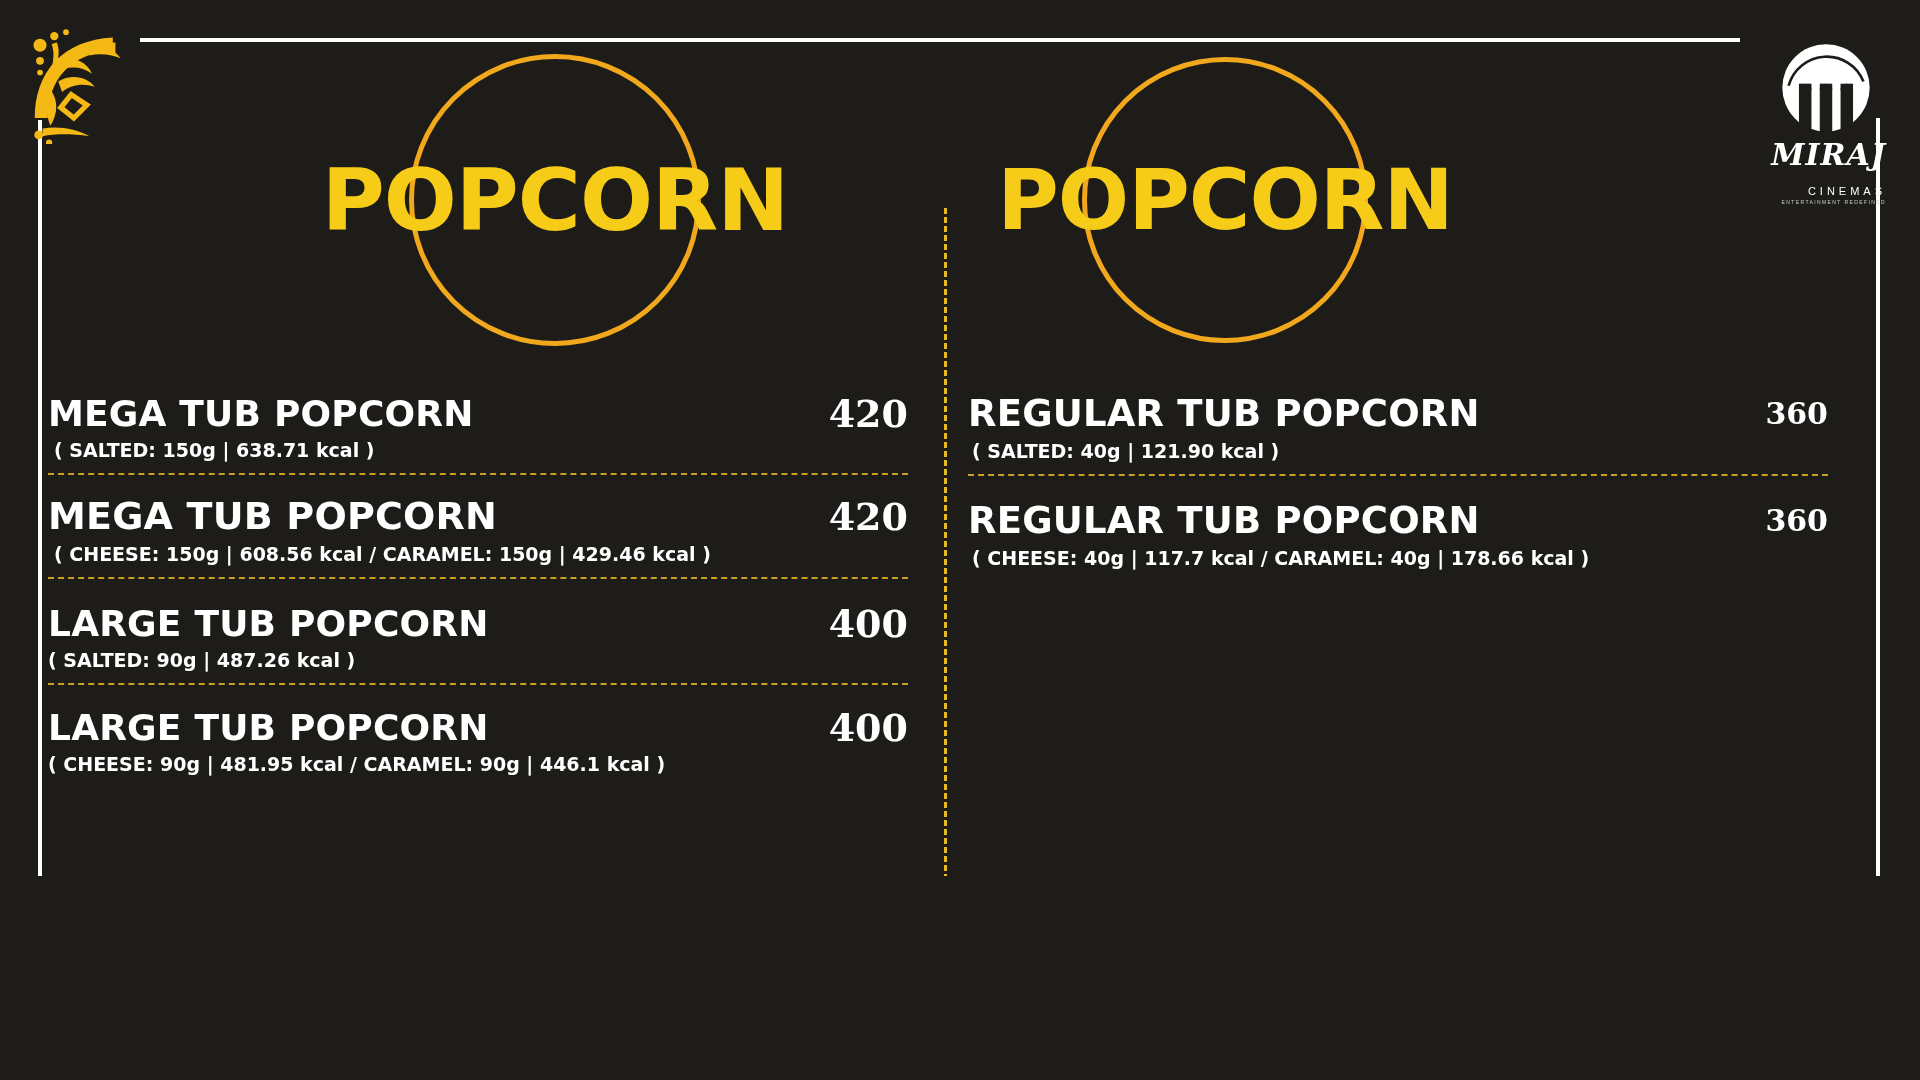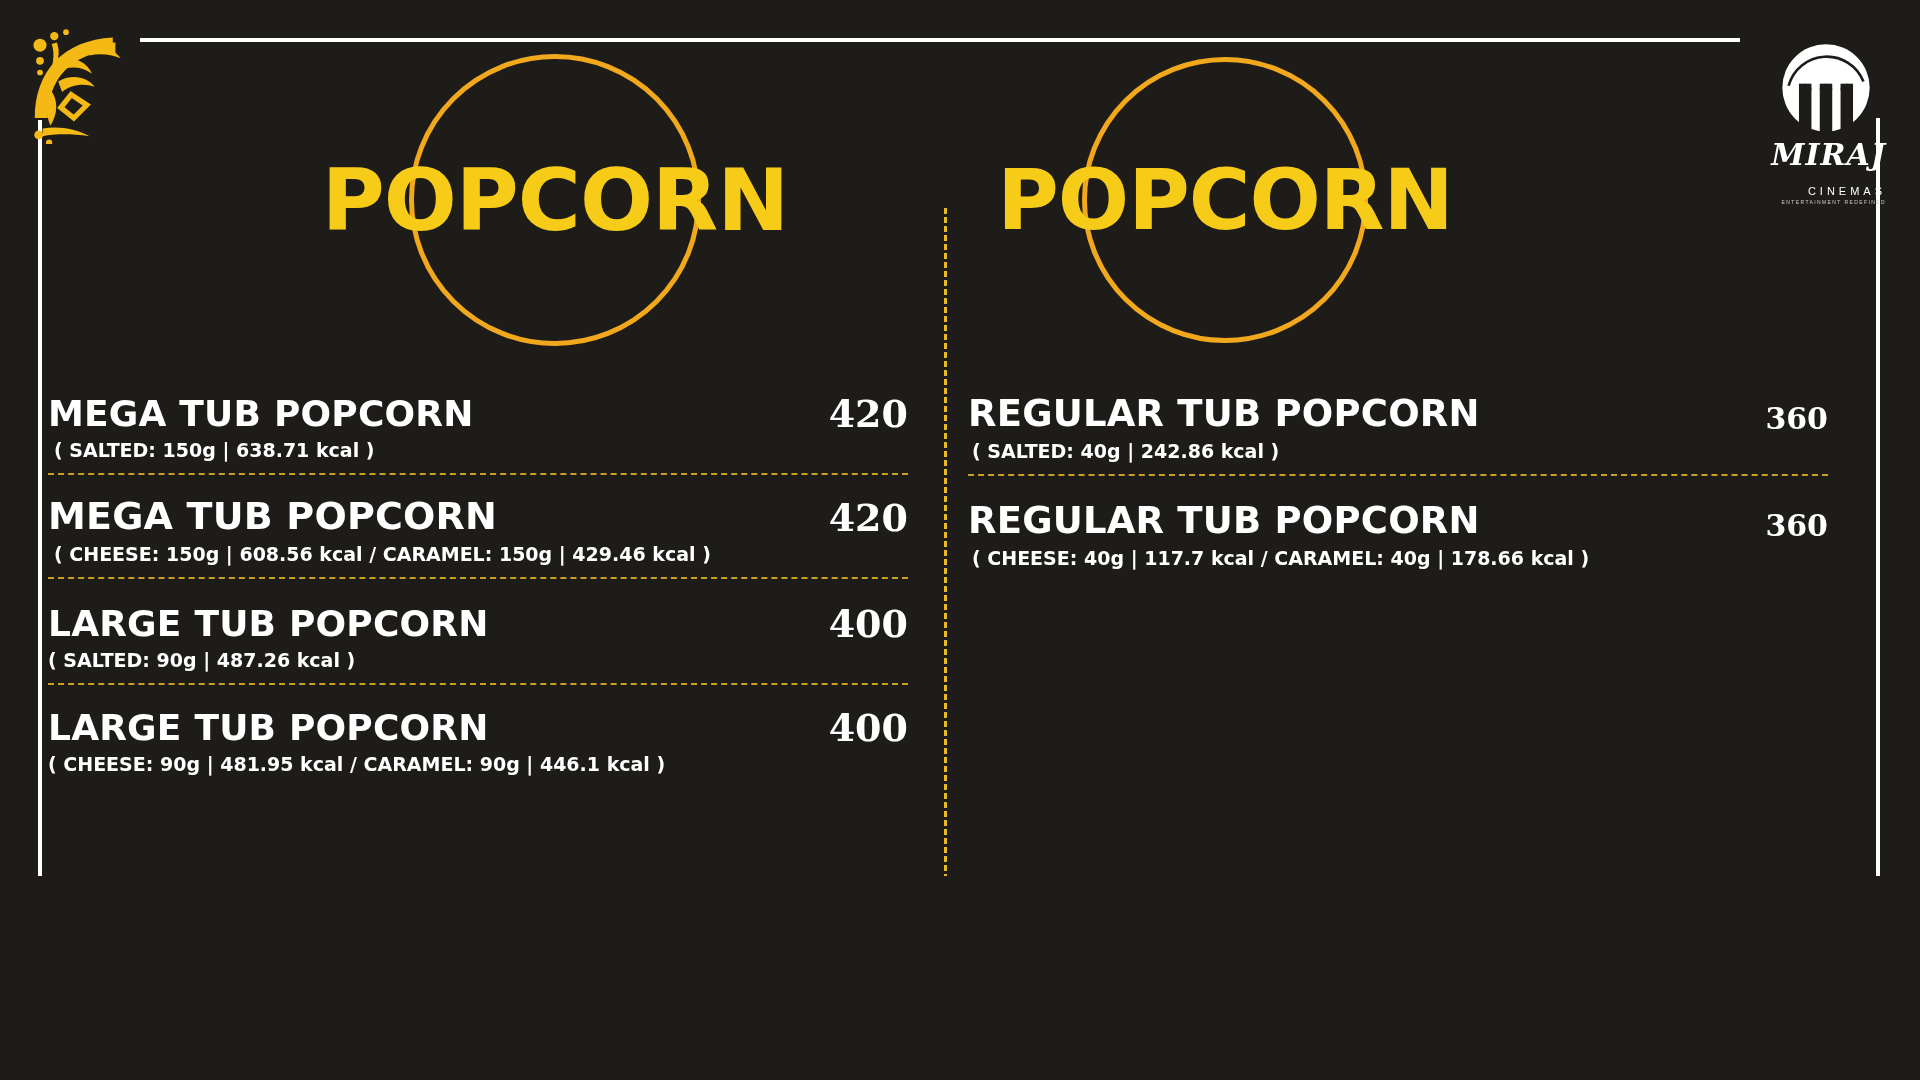--- a/index.html
+++ b/index.html
@@ -55,21 +55,21 @@
   
   .col{position:absolute;}
   .col-left{left:48px;top:395px;width:860px;}
   .col-right{left:968px;top:395px;width:860px;}
 
   .divider{position:absolute;left:944px;top:208px;width:0;height:780px;
     border-left:3px dashed #e8b923;}
 
   
   .item{position:relative;}
-  .row{display:flex;align-items:flex-end;justify-content:space-between;}
+  .row{display:flex;align-items:center;justify-content:space-between;}
   .iname{font-size:36px;font-weight:bold;color:#ffffff;letter-spacing:0.2px;
          line-height:1.05;white-space:nowrap;
          font-family:"DejaVu Sans","Liberation Sans",sans-serif;}
   .iprice{font-size:38px;font-weight:bold;color:#ffffff;line-height:1;
           font-family:"DejaVu Serif","Liberation Serif",serif;
           padding-left:26px;white-space:nowrap;}
   .idesc{font-size:19px;font-weight:bold;color:#ffffff;line-height:1.1;
          white-space:nowrap;margin-top:7px;
          font-family:"DejaVu Sans","Liberation Sans",sans-serif;}
   .sep{border-bottom:2px dashed #caa01f;margin-top:12px;}
@@ -254,21 +254,21 @@
 
   </div>
 
   <div class="col col-right">
 
     <div class="item">
       <div class="row">
         <div class="iname">REGULAR TUB POPCORN</div>
         <div class="iprice">360</div>
       </div>
-      <div class="idesc">( SALTED: 40g | 242.86 kcal )</div>
+      <div class="idesc">( SALTED: 40g | 121.90 kcal )</div>
       <div class="sep"></div>
     </div>
 
     <div class="gap-b"></div>
 
     <div class="item">
       <div class="row">
         <div class="iname">REGULAR TUB POPCORN</div>
         <div class="iprice">360</div>
       </div>

